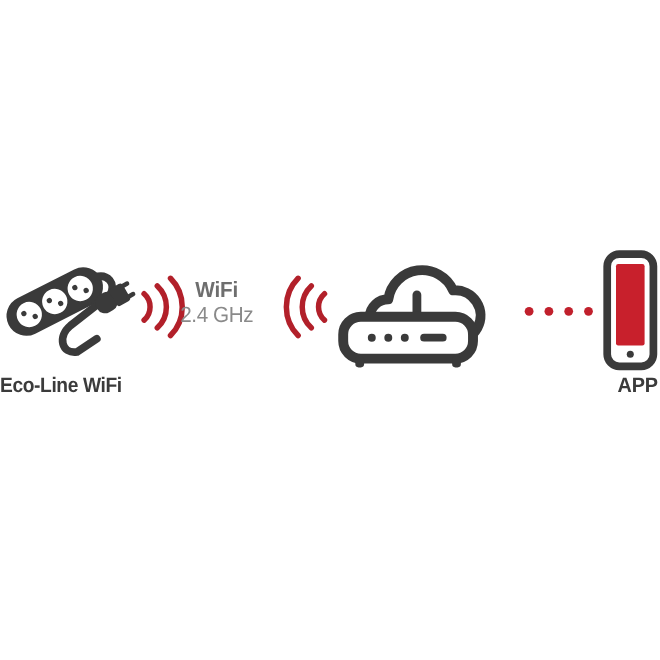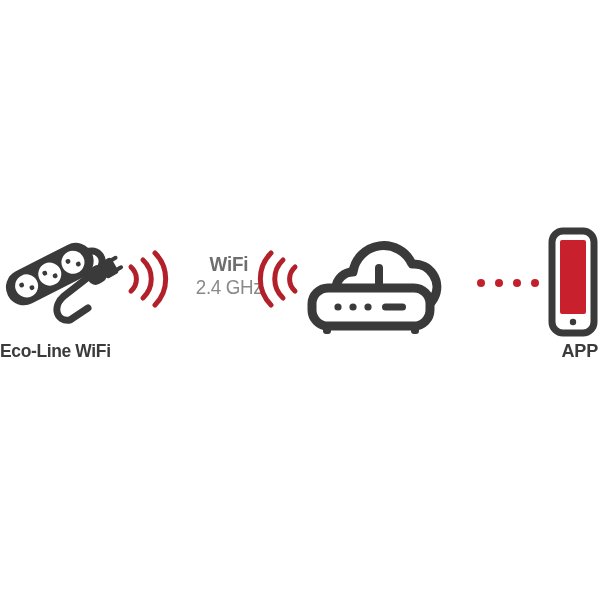--- a/index.html
+++ b/index.html
@@ -49,21 +49,21 @@
     white-space: nowrap;
   }
 
   
   #waves-left  { left: 126px; top: 248px; width: 44px; height: 62px; }
   #waves-right { left: 256px; top: 248px; width: 44px; height: 62px; }
 
   
   #wifi-text-block {
     position: absolute;
-    left: 184px;
+    left: 152px;
     top: 253px;
     width: 90px;
     text-align: center;
   }
   #wifi-label {
     font-family: "Liberation Sans", sans-serif;
     font-weight: bold;
     font-size: 20px;
     line-height: 22px;
     color: #6e6e6e;

